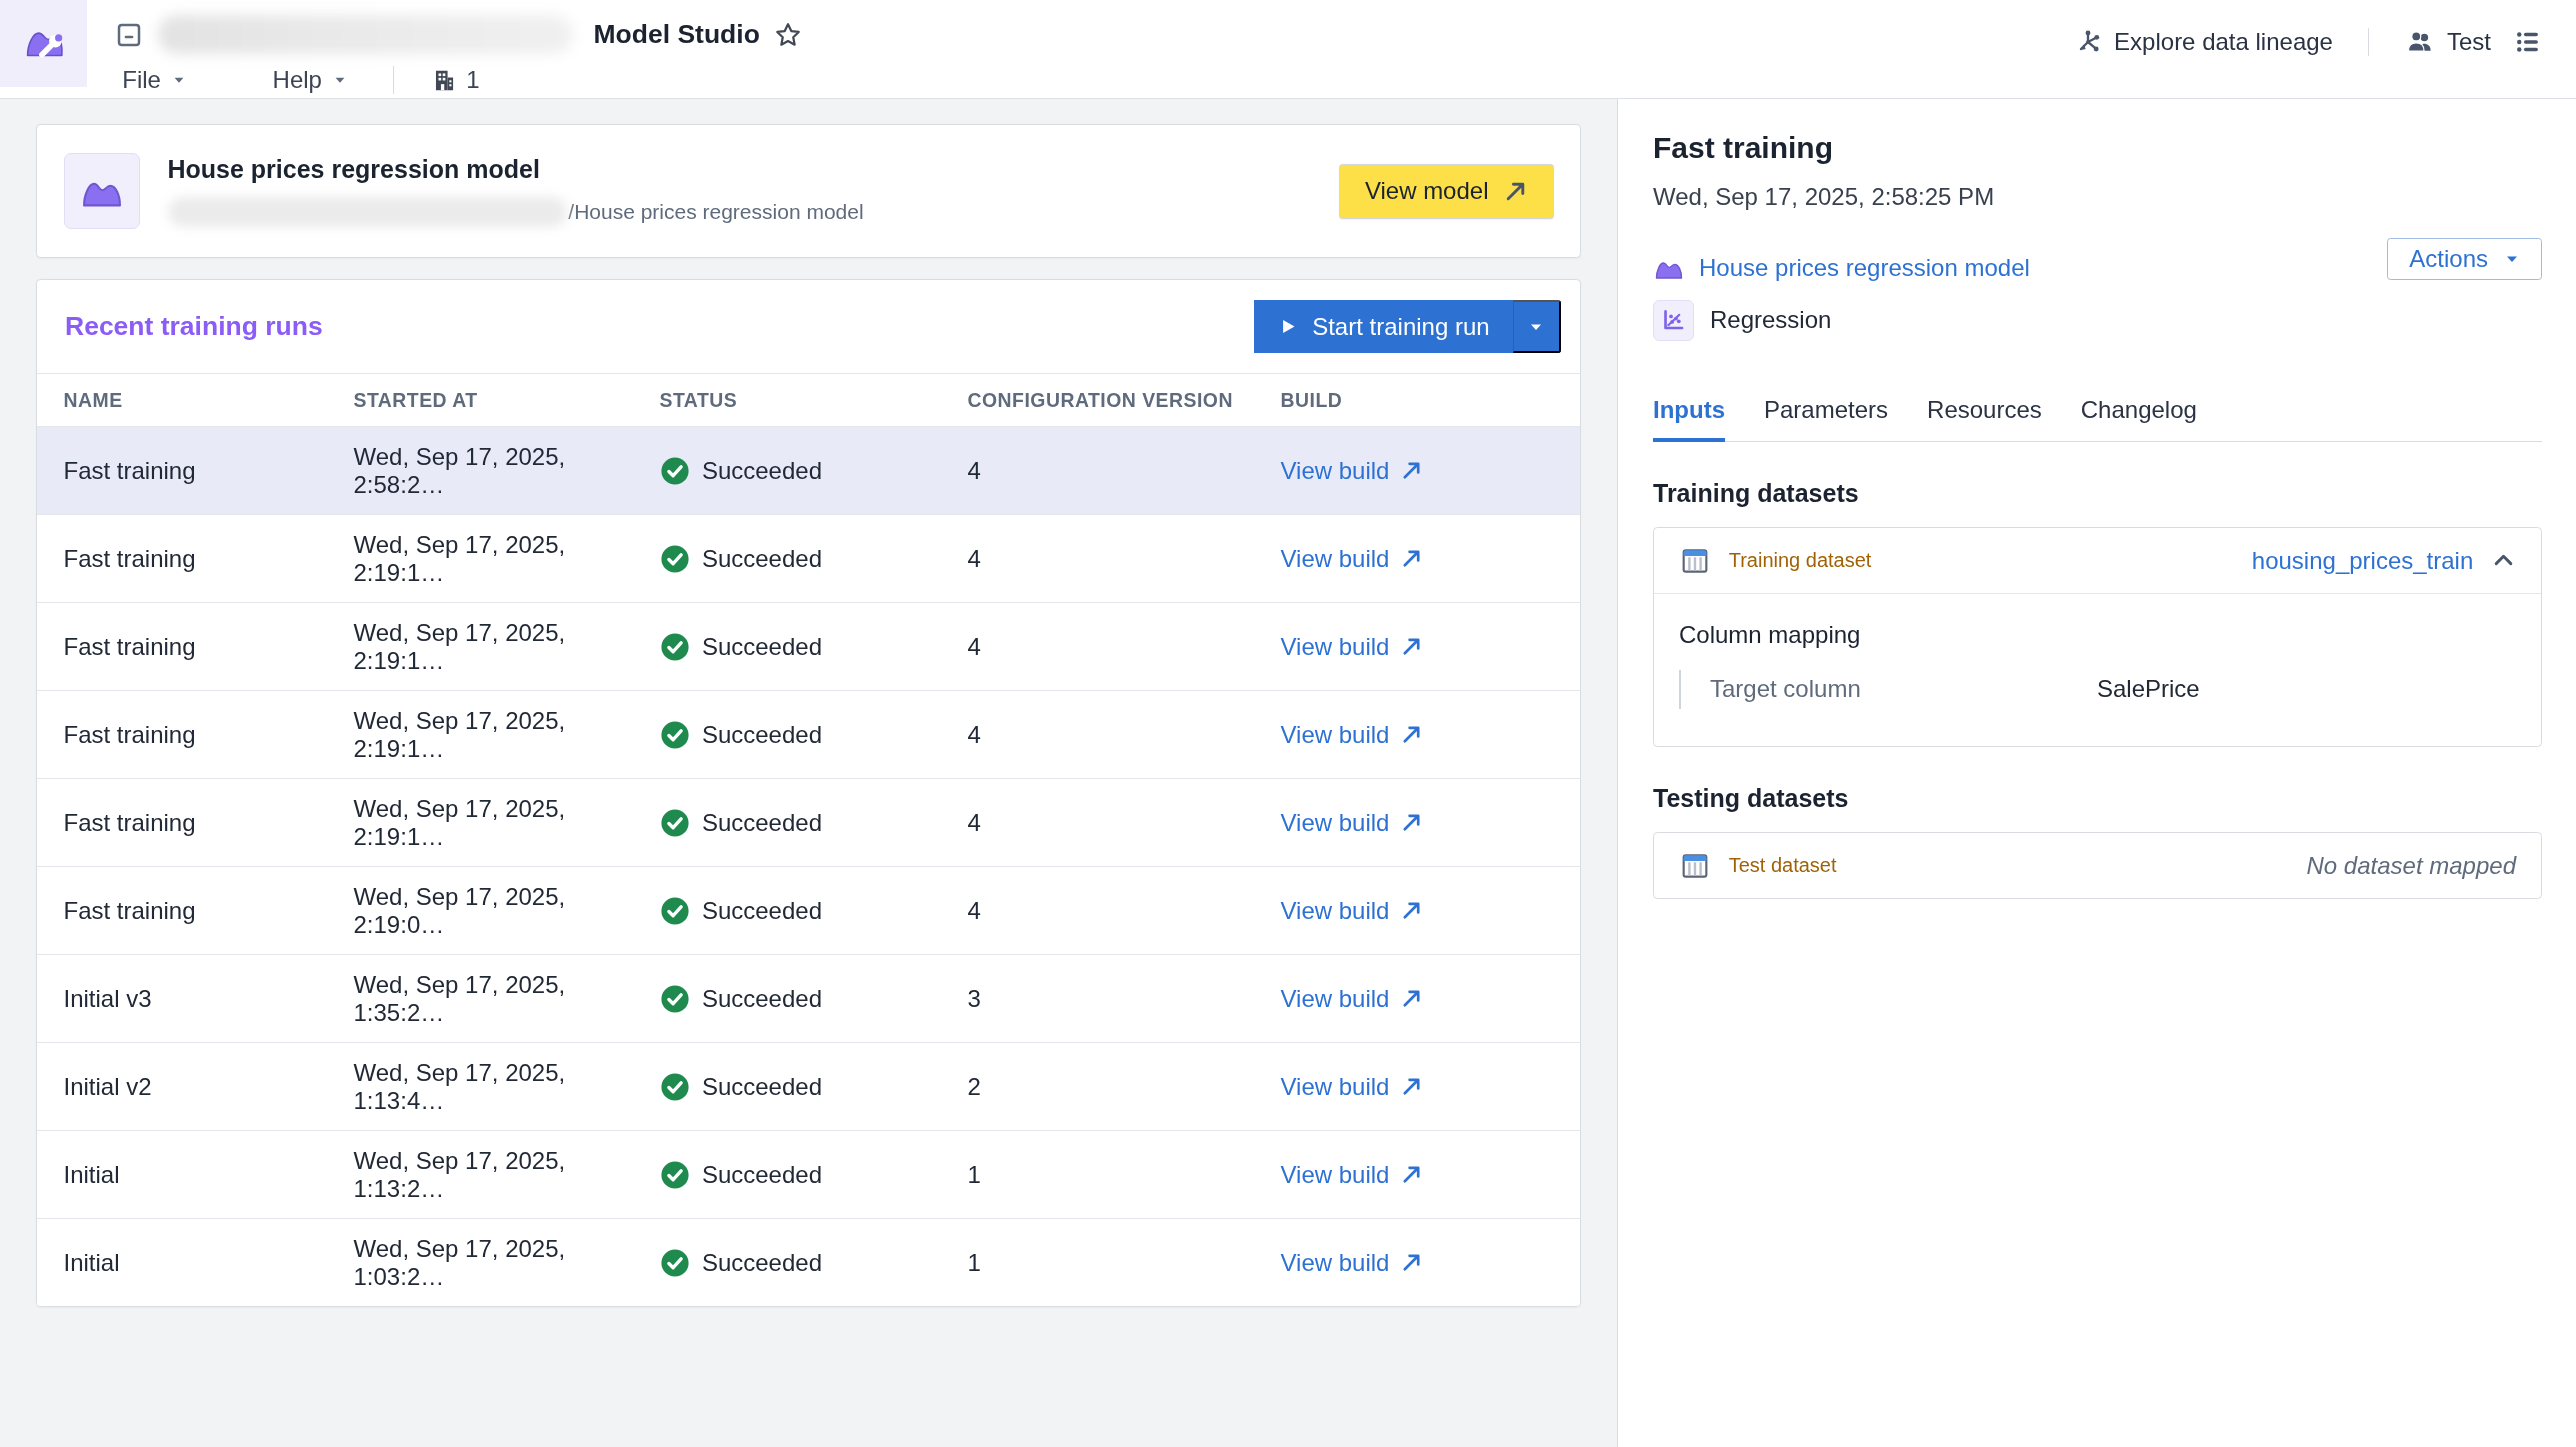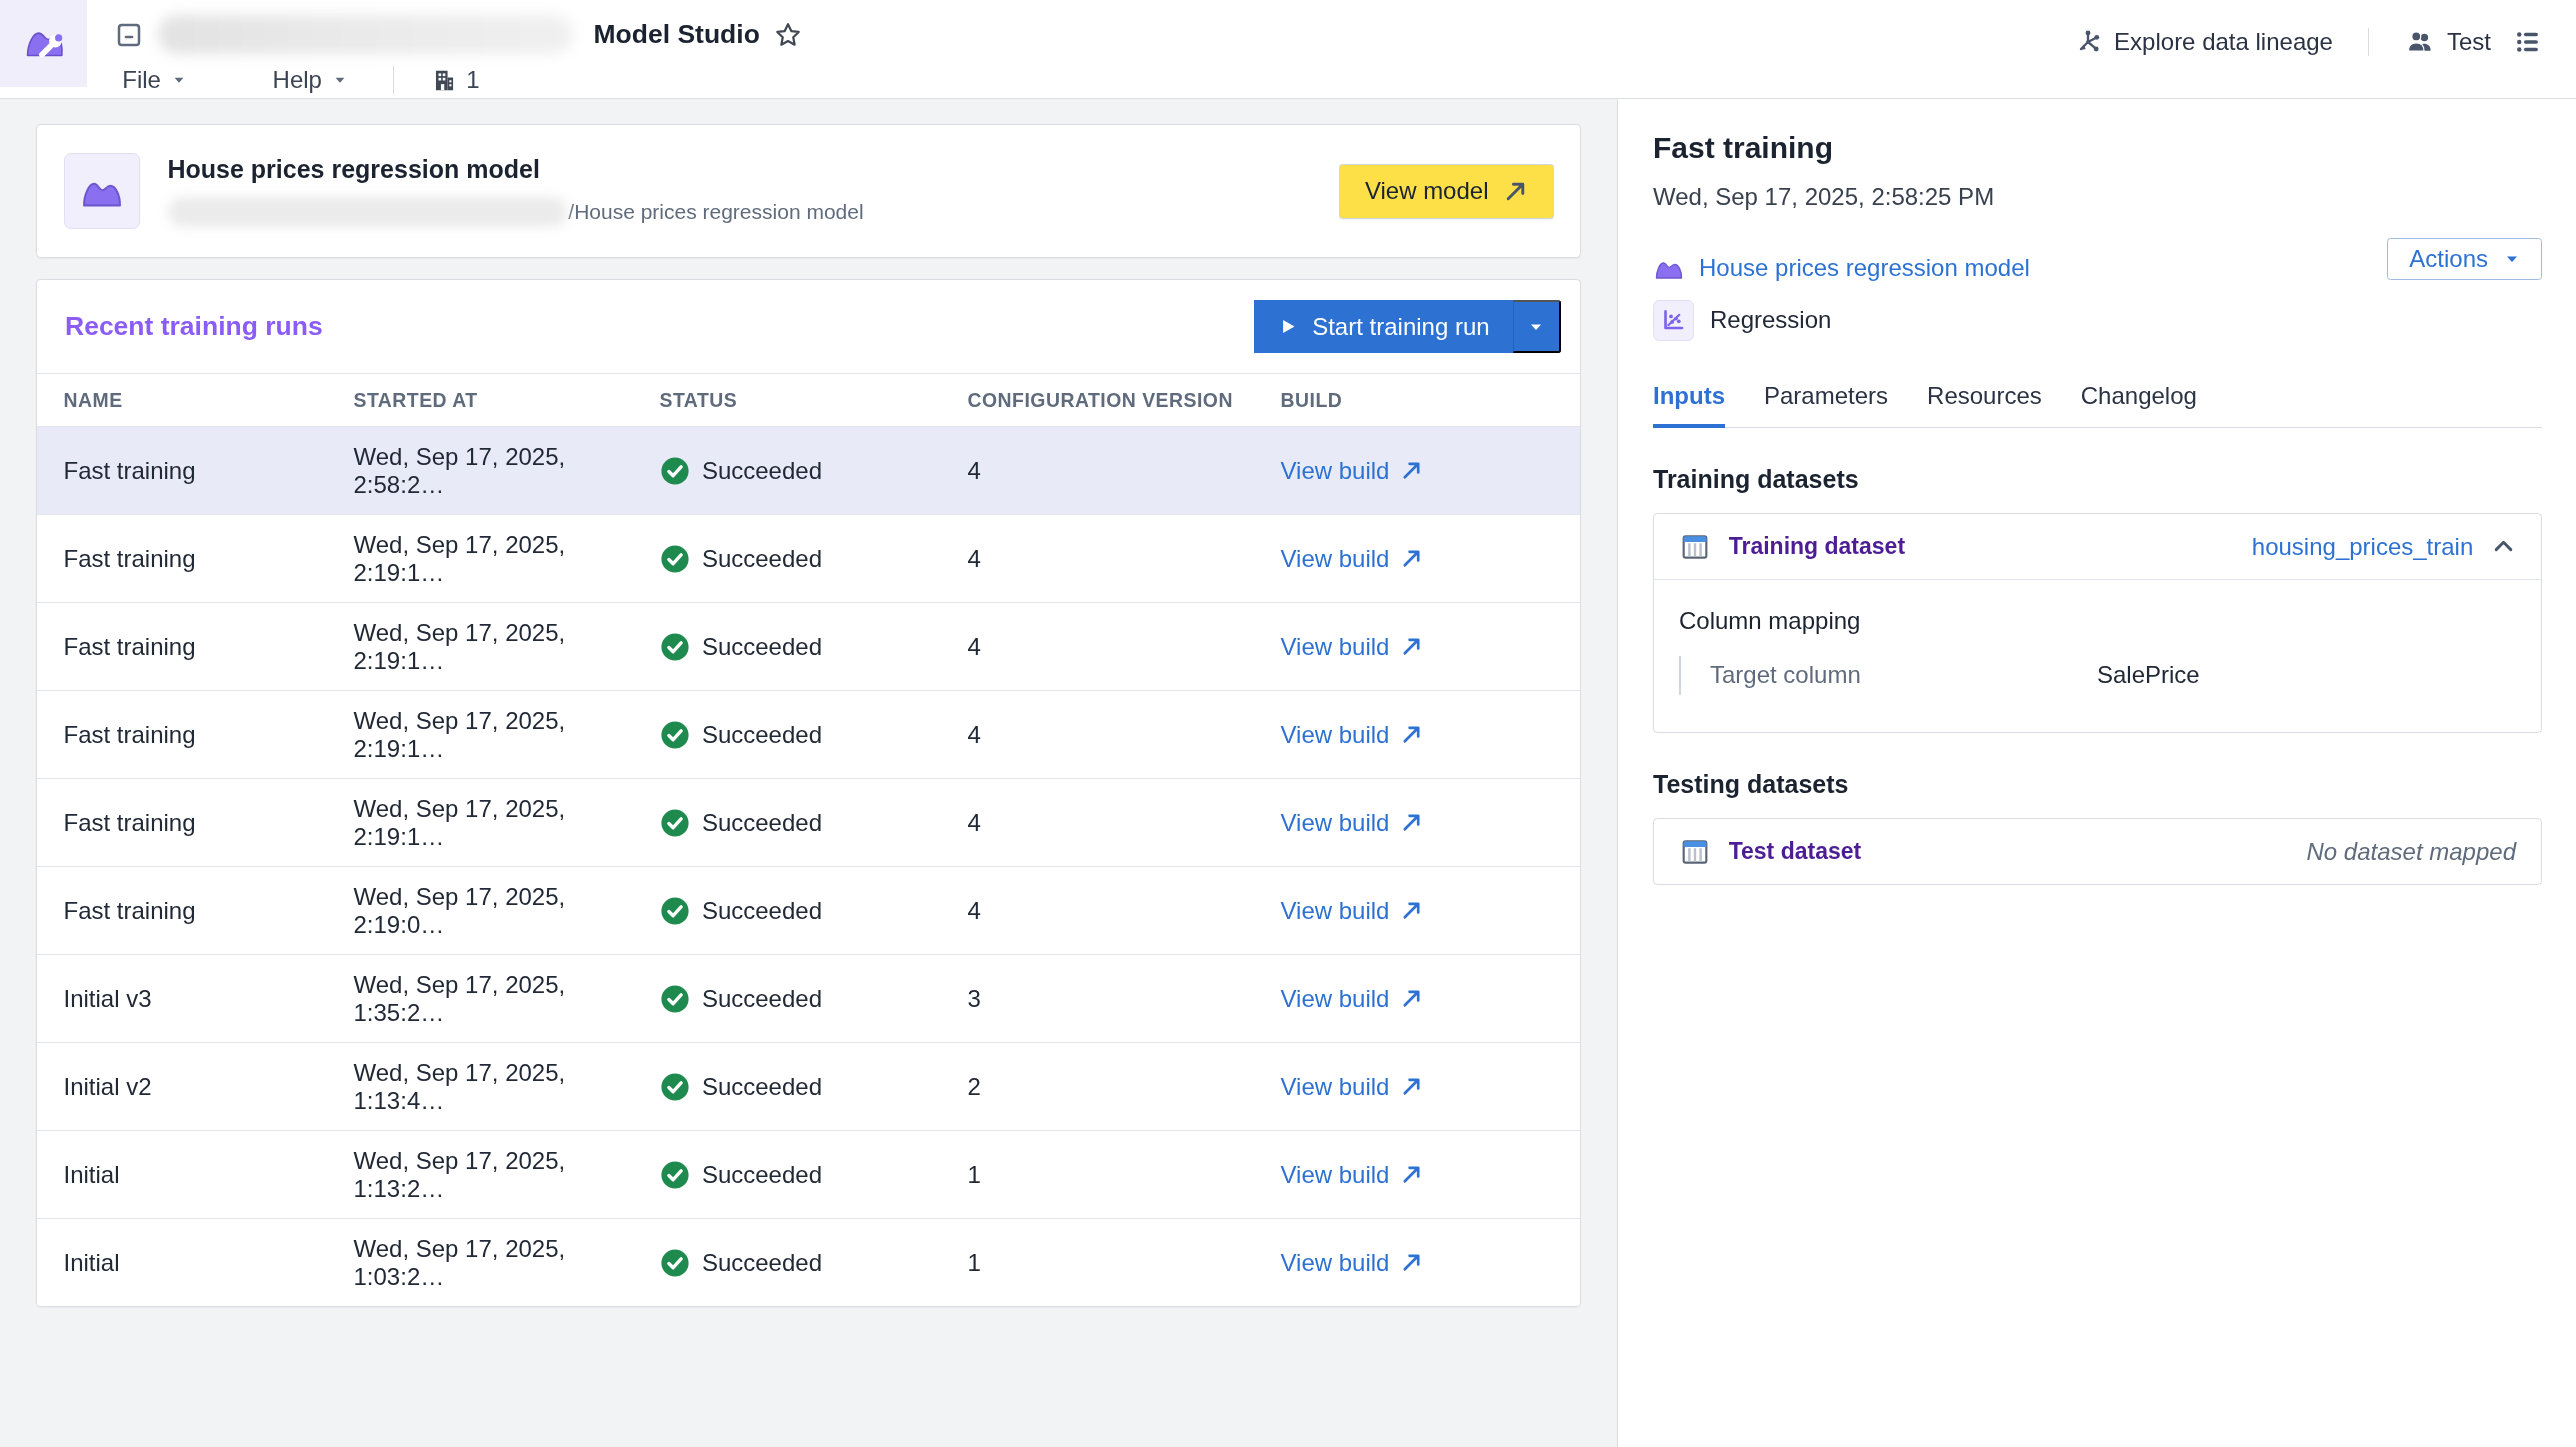--- a/index.html
+++ b/index.html
@@ -56,28 +56,28 @@
   .detail-panel { width:959px; flex:0 0 auto; background:#ffffff; border-left:0.9px solid #d8dbe0; padding:32px 34px 0 35px; position:relative; overflow:hidden; }
   .panel-title { font-size:30px; font-weight:bold; color:#1c2330; }
   .panel-time { font-size:24px; color:#39414f; margin-top:17.7px; }
   .panel-link-row { display:flex; align-items:center; gap:14px; margin-top:41px; }
   .panel-link { font-size:24px; color:#2d72d2; cursor:pointer; }
   .panel-type-row { display:flex; align-items:center; gap:16px; margin-top:16px; }
   .type-icon-box { width:41px; height:41px; border-radius:6.2px; background:#f2effc; border:0.9px solid #e4ddf6; display:flex; align-items:center; justify-content:center; }
   .panel-type-label { font-size:24px; color:#222936; }
   .actions-btn { position:absolute; top:139px; right:34px; height:42px; padding:0 21px; display:flex; align-items:center; gap:16px; background:#ffffff; border:0.9px solid #9fbbe4; border-radius:3.5px; color:#2d72d2; font-size:24px; cursor:pointer; }
 
-  .tabs { display:flex; gap:39px; margin-top:41px; border-bottom:0.9px solid #d8dbe0; }
+  .tabs { display:flex; gap:39px; margin-top:55px; border-bottom:0.9px solid #d8dbe0; }
   .tab { font-size:24px; color:#2a3243; padding-bottom:14px; cursor:pointer; border-bottom:4.4px solid transparent; margin-bottom:-0.9px; }
   .tab.active { color:#2d72d2; border-bottom-color:#2d72d2; font-weight:bold; }
 
   .section-title { font-size:25px; font-weight:bold; color:#1c2330; margin-top:37px; }
   .ds-card { border:0.9px solid #d8dbe0; border-radius:4.4px; margin-top:19.4px; background:#fff; }
   .ds-head { height:65px; display:flex; align-items:center; gap:17.7px; padding:0 25px; }
-  .ds-label { font-size:23px; font-weight:bold; color:#4c1d95; }
+  .ds-label { font-size:20px; font-weight:normal; color:#a16207; }
   .ds-spacer { flex:1 1 auto; }
   .ds-link { font-size:24px; color:#2d72d2; cursor:pointer; }
   .ds-empty { font-size:24px; color:#5f6b7c; font-style:italic; }
   .ds-body { border-top:0.9px solid #e3e6ea; padding:26.5px 25px 37px 25px; }
   .mapping-title { font-size:24px; color:#1c2330; }
   .mapping-row { margin-top:21px; border-left:2.6px solid #d0d5db; padding-left:29px; display:grid; grid-template-columns:387px 1fr; align-items:center; height:39px; }
   .mapping-label { font-size:24px; color:#5f6b7c; }
   .mapping-value { font-size:24px; color:#222936; }
 
   .sg { color:#49556a; }   

